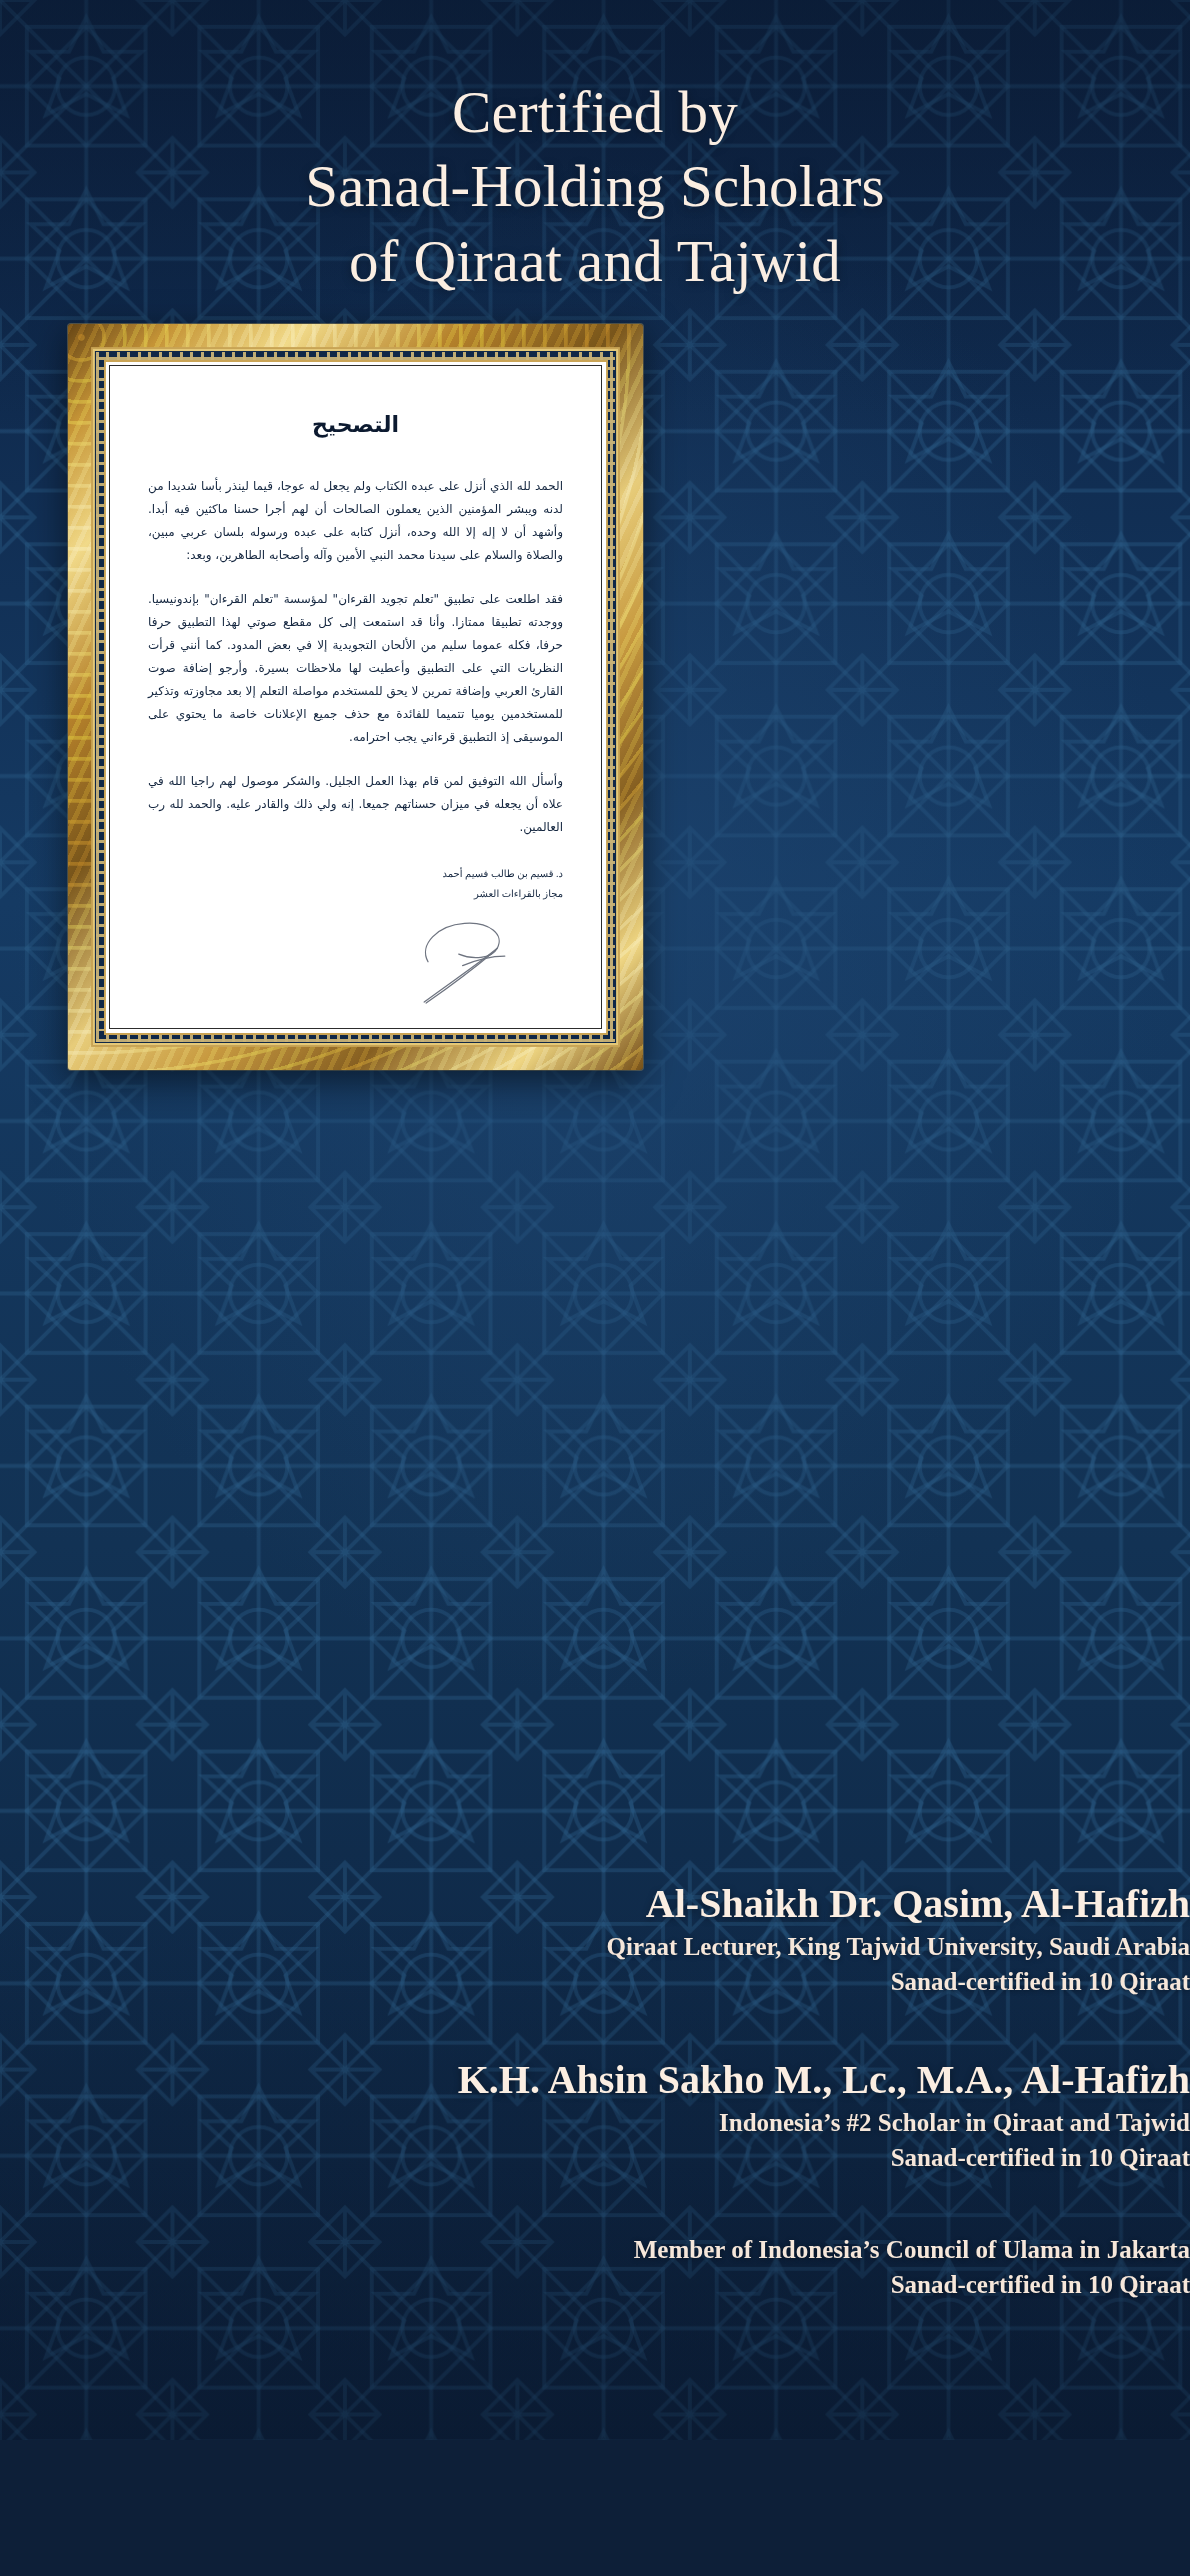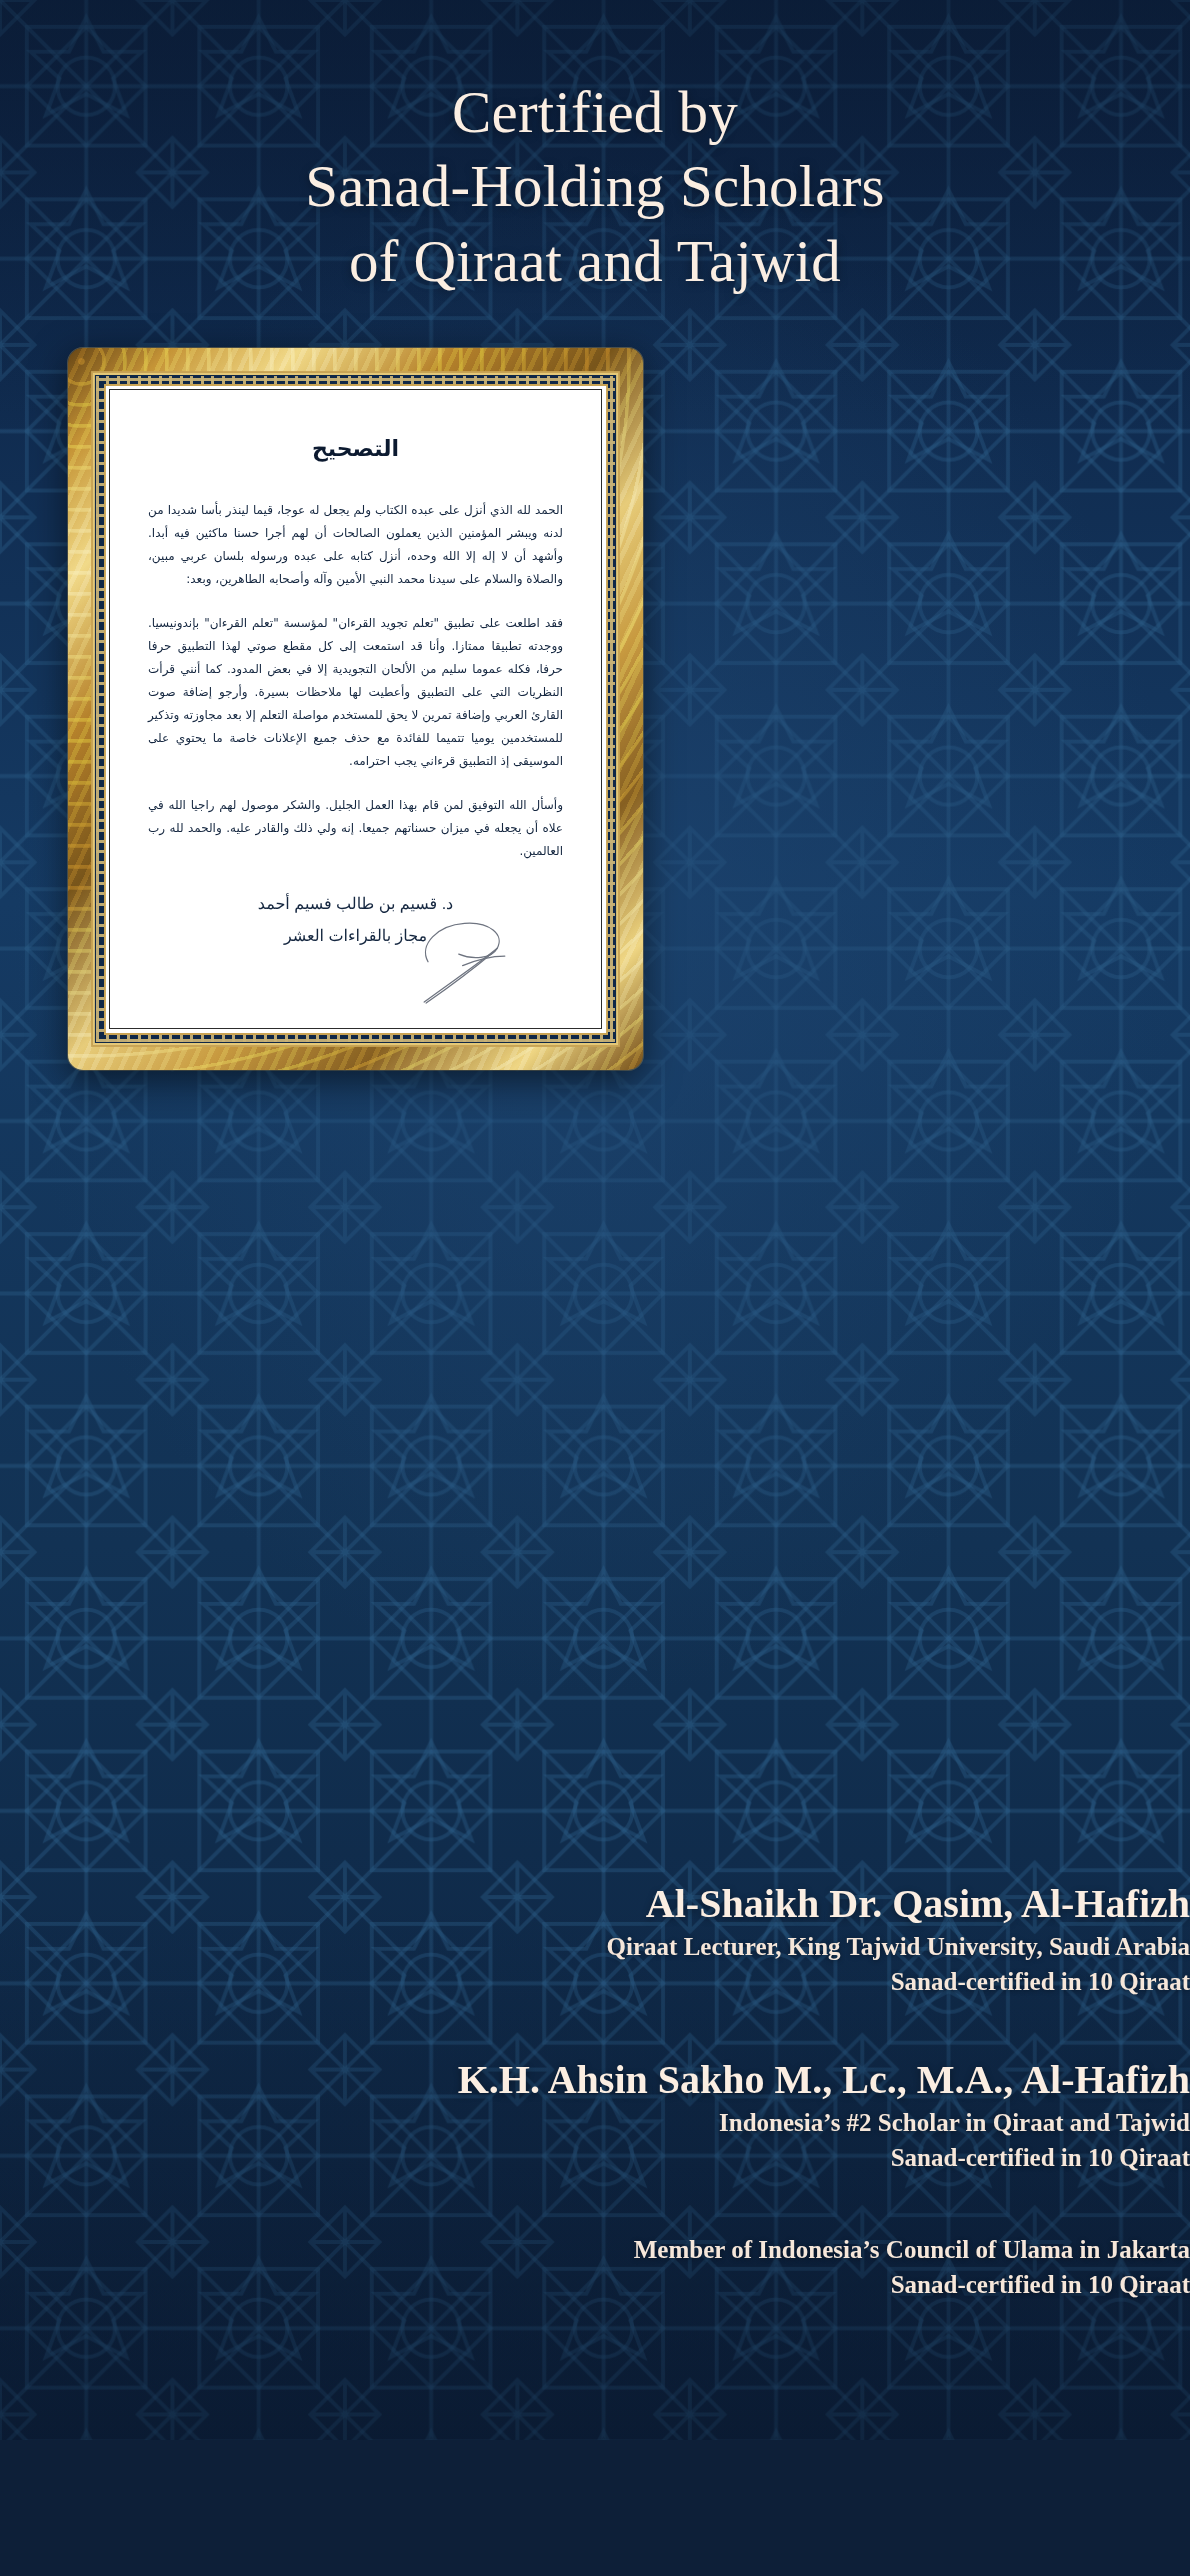--- a/index.html
+++ b/index.html
@@ -60,28 +60,27 @@
   #certificate-wrap {
     position: absolute;
     left: 68px;
     top: 324px;
     width: 575px;
     height: 746px;
   }
   #cert-frame {
     position: absolute;
     inset: 0;
-    border-radius: 15px;
+    border-radius: 3px;
     background:
       linear-gradient(135deg, #6b4a16 0%, #c79a3c 8%, #f2dc94 18%, #b8882f 30%,
                       #7c5a1d 42%, #e8cf86 55%, #caa047 66%, #8a6524 78%,
                       #f0d98f 90%, #7a561b 100%);
     box-shadow: 0 9.6px 36px rgba(0,0,0,0.55), 0 0 0 1px rgba(220,185,110,0.35);
     overflow: hidden;
-    margin-top: 24px;
   }
   
   #cert-frame::before {
     content: "";
     position: absolute;
     inset: 0;
     background:
       repeating-radial-gradient(circle at 13.4px 13.4px, rgba(255,245,205,0.55) 0 2.9px, rgba(120,86,28,0.0) 3.8px 21px),
       repeating-linear-gradient(115deg, rgba(255,240,190,0.30) 0 4.8px, rgba(90,64,18,0.22) 4.8px 12.5px);
     opacity: 0.55;
@@ -148,25 +147,24 @@
   .cert-para {
     font-size: 12px;
     line-height: 1.92;
     margin: 0 0 21px 0;
     color: #152740;
     font-family: "DejaVu Sans", "Liberation Sans", sans-serif;
     text-align: justify;
   }
   #cert-sign-block {
     margin-top: 25px;
-    text-align: center;
-    font-size: 16px;
+    font-size: 10px;
     line-height: 2.0;
     color: #152740;
-    font-family: Liberation Sans, sans-serif;
+    font-family: Liberation Serif, serif;
   }
   #cert-sign-block .sline { display: block; }
   #signature-mark {
     position: absolute;
     right: 52px;
     bottom: 21px;
     width: 144px;
     height: 101px;
   }
 

